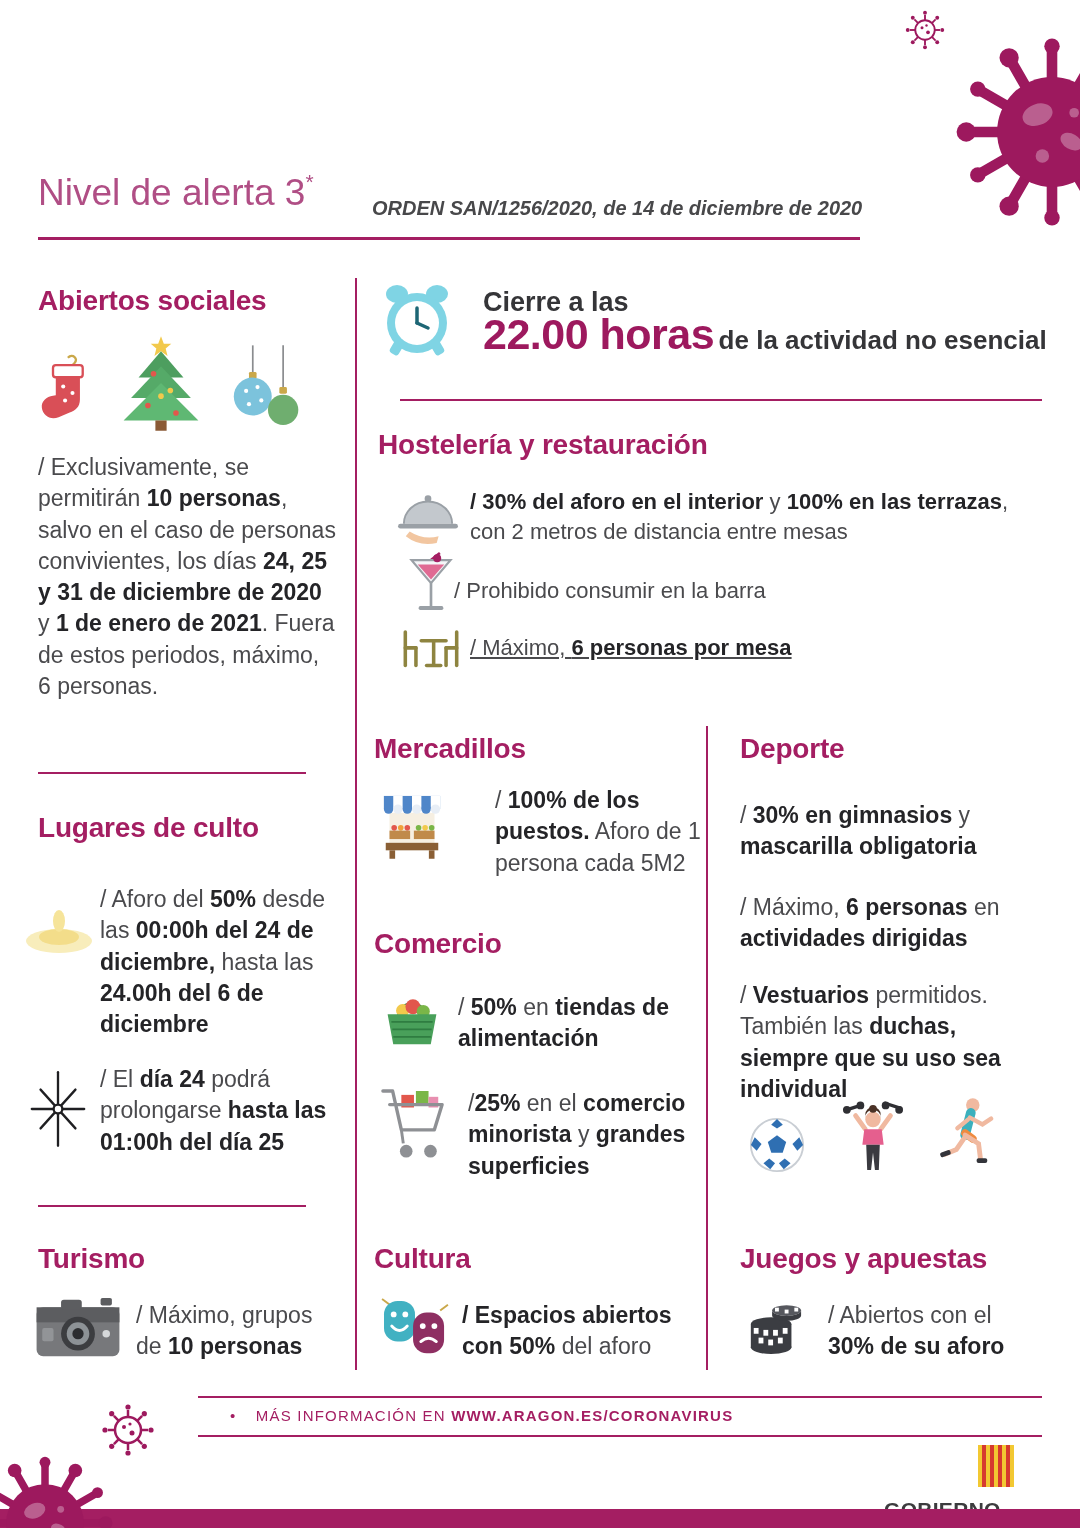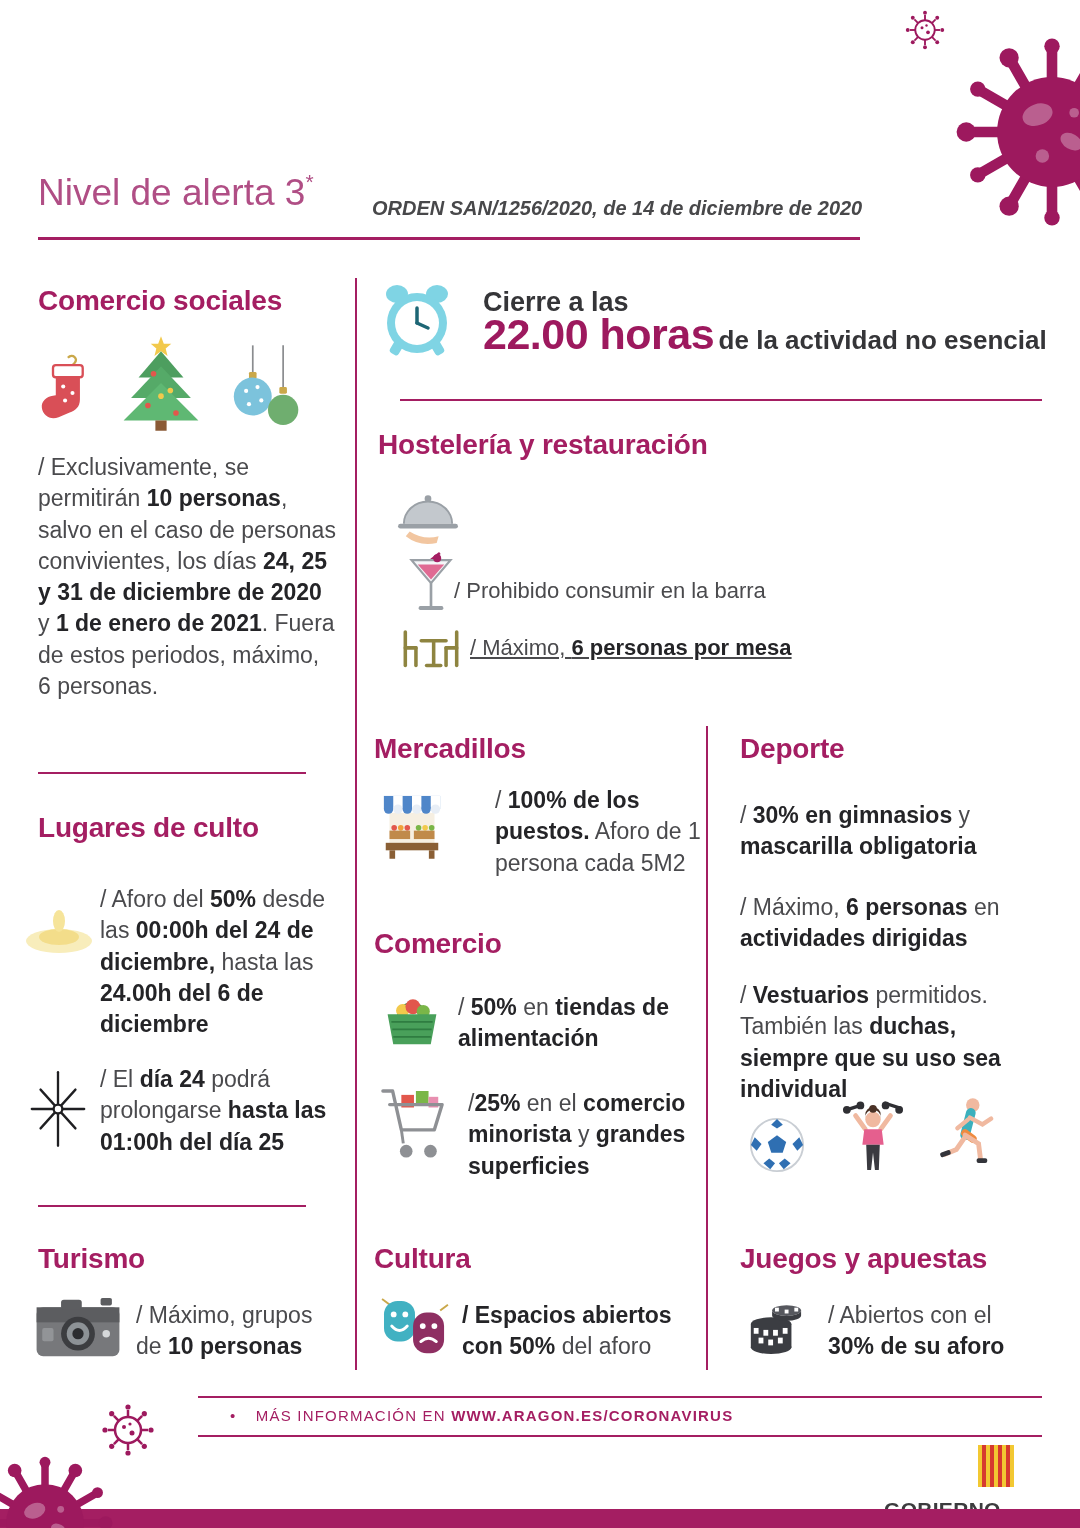--- a/index.html
+++ b/index.html
@@ -107,21 +107,21 @@
   <svg class="abs" style="left:901px;top:6px;width:48px;height:48px;">
       <use href="#virus-outline"></use>
     </svg>
   <svg class="abs" style="left:946px;top:26px;width:212px;height:212px;">
       <use href="#virus-solid"></use>
     </svg>
 
   <div class="abs rule" style="left:355px;top:278px;width:2px;height:1092px;"></div>
   <div class="abs rule" style="left:706px;top:726px;width:2px;height:644px;"></div>
 
-  <div class="abs sec-h" style="left:38px;top:285px;">Comercio sociales</div>
+  <div class="abs sec-h" style="left:38px;top:285px;">Abiertos sociales</div>
 
   <div class="abs row" style="left:40px;top:330px;gap:26px;height:104px;">
     <svg style="width:52px;height:82px;" viewBox="0 0 56 84">
       <path d="M30 4 c5 -5 12 1 7 6 l-5 5" fill="none" stroke="#caa84a" stroke-width="2.5"></path>
       <rect x="14" y="12" width="32" height="13" rx="3" fill="#fff" stroke="#d94f57" stroke-width="2.5"></rect>
       <path d="M17 25 h26 v24 c0 8 -5 12 -11 14 l-12 5 c-8 3.5 -17 -1 -18 -10 c-1 -7 5 -12 12 -13 l3 -0.5 z" fill="#d94f57"></path>
       <circle cx="25" cy="35" r="2.2" fill="#fff"></circle>
         <circle cx="35" cy="42" r="2.2" fill="#fff"></circle>
         <circle cx="27" cy="50" r="2.2" fill="#fff"></circle>
     </svg>
@@ -216,20 +216,21 @@
 
   <div class="abs sec-h" style="left:378px;top:429px;">Hostelería y restauración</div>
 
   <svg class="abs" style="left:396px;top:489px;width:64px;height:56px;" viewBox="0 0 66 58">
     <path d="M8 36 a25 23 0 0 1 50 0 z" fill="#c3c8cd"></path>
     <path d="M8 36 a25 23 0 0 1 50 0" fill="none" stroke="#9aa0a6" stroke-width="2"></path>
     <circle cx="33" cy="10" r="3.5" fill="#9aa0a6"></circle>
     <rect x="2" y="36" width="62" height="5" rx="2.5" fill="#9aa0a6"></rect>
     <path d="M14 44 q14 9 30 5 l-2 7 q-18 4 -32 -7 z" fill="#f2c6a0"></path>
   </svg>
+  <div class="abs body-t host-t" style="left:470px;top:487px;width:572px;"><b>/ 30% del aforo en el interior</b><span> y </span><b>100% en las terrazas</b><span>, con 2 metros de distancia entre mesas</span></div>
 
   <svg class="abs" style="left:408px;top:550px;width:46px;height:68px;" viewBox="0 0 52 74">
     <line x1="36" y1="2" x2="18" y2="16" stroke="#a41e62" stroke-width="3"></line>
     <polygon points="4,10 48,10 26,36" fill="#f4f6f8" stroke="#9aa0a6" stroke-width="2.5"></polygon>
     <polygon points="11,15 41,15 26,32" fill="#e06a93"></polygon>
     <circle cx="33" cy="8" r="4.5" fill="#a41e62"></circle>
     <line x1="26" y1="36" x2="26" y2="62" stroke="#9aa0a6" stroke-width="3"></line>
     <rect x="12" y="62" width="28" height="4.5" rx="2" fill="#9aa0a6"></rect>
   </svg>
   <div class="abs body-t host-t" style="left:454px;top:576px;width:560px;"><span>/ Prohibido consumir en la barra</span></div>

